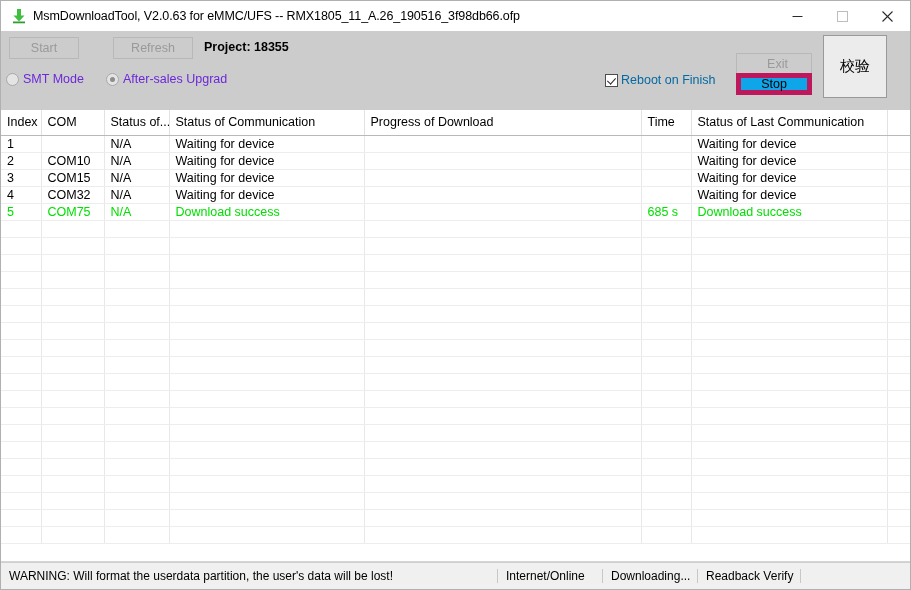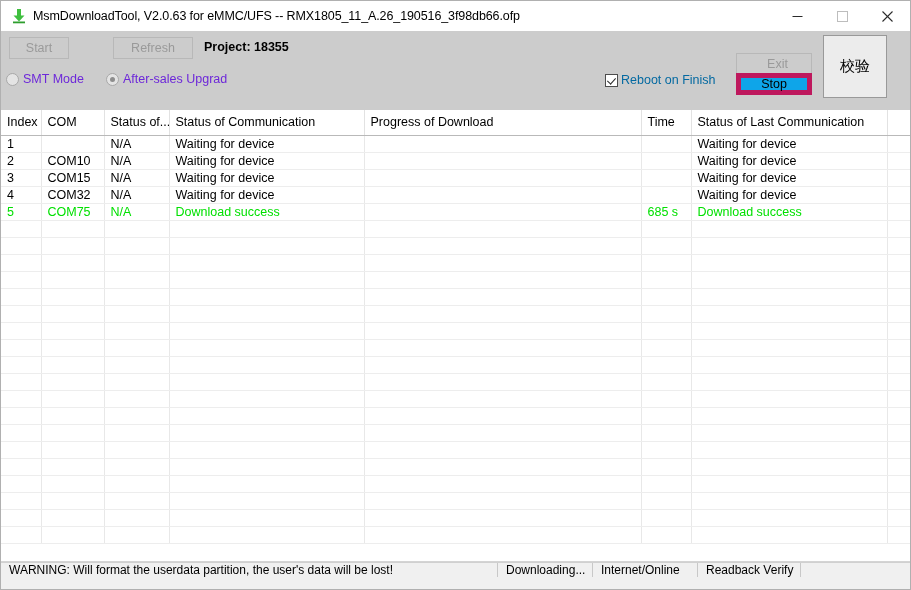--- a/index.html
+++ b/index.html
@@ -102,21 +102,21 @@
     justify-content: center;
     cursor: default;
     padding: 0;
   }
   .btn.disabled {
     color: #9a9a9a;
     background: #cccccc;
     border: 1px solid #b8b8b8;
   }
 
-  #btn-start   { left: 8px;   top: 6px;  width: 60px; height: 22px; }
+  #btn-start   { left: 8px;   top: 6px;  width: 70px; height: 22px; }
   #btn-refresh { left: 112px; top: 6px;  width: 80px; height: 22px; }
   #btn-exit    { left: 735px; top: 22px;  width: 76px; height: 22px; padding-left: 7px; }
   #btn-stop    { left: 735px; top: 42px; width: 76px; height: 22px; }
   #btn-verify  {
     left: 822px; top: 4px; width: 64px; height: 63px;
     font-size: 15px;
     background: #ececec;
     border: 1px solid #999999;
   }
 
@@ -246,21 +246,21 @@
   .col-time   { width: 50px; }
   .col-last   { width: 196px; }
   .col-tail   { width: 25px; }
 
   
   .statusbar {
     height: 27px;
     background: #f0f0f0;
     border-top: 1px solid #d0d0d0;
     display: flex;
-    align-items: flex-start;
+    align-items: center;
     flex: 0 0 auto;
     font-size: 12px;
   }
   .status-cell {
     display: flex;
     align-items: center;
     padding: 0 8px;
     color: #000000;
     white-space: nowrap;
     overflow: hidden;
@@ -602,19 +602,19 @@
             <td></td>
             <td></td>
             <td></td>
           </tr>
         </tbody>
     </table>
   </div>
 
   <div class="statusbar">
     <div class="status-cell sc-warn">WARNING: Will format the userdata partition, the user's data will be lost!</div>
+    <div class="status-cell sc-net">Internet/Online</div>
     <div class="status-cell sc-dl">Downloading...</div>
-    <div class="status-cell sc-net">Internet/Online</div>
     <div class="status-cell sc-rbv">Readback Verify</div>
     <div class="status-cell sc-end"></div>
   </div>
 
 </div>
 
 </body></html>

